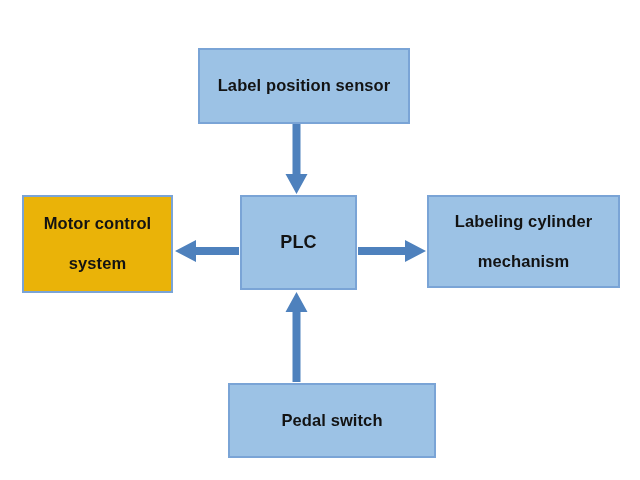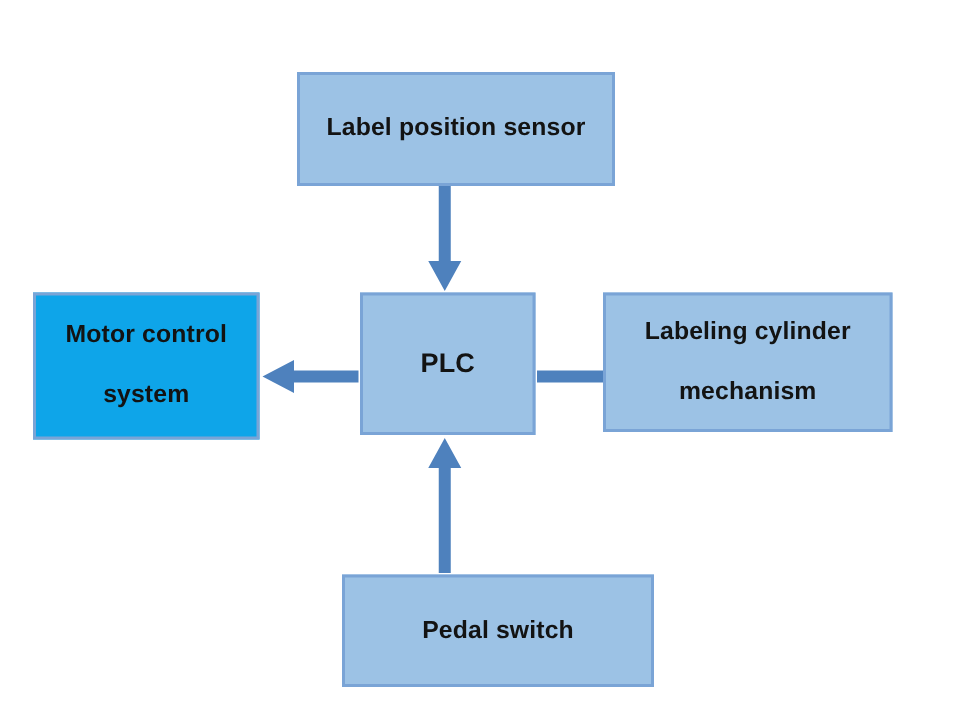--- a/index.html
+++ b/index.html
@@ -20,21 +20,21 @@
     text-align: center;
     font-weight: bold;
     font-size: 16.5px;
     line-height: 2.4;
     border: 2px solid;
     letter-spacing: 0.1px;
   }
   .node-sensor   { left: 198px; top: 25px;  width: 212px; height: 76px; margin-top: 23px; }
   .node-motor    { left: 22px;  top: 195px; width: 151px; height: 98px; padding: 0 14px; }
   .node-plc      { left: 240px; top: 195px; width: 117px; height: 95px; font-size: 18px; }
-  .node-cylinder { left: 402px; top: 195px; width: 193px; height: 93px; padding: 0 12px; }
+  .node-cylinder { left: 427px; top: 195px; width: 193px; height: 93px; padding: 0 12px; }
   .node-pedal    { left: 200px; top: 383px; width: 208px; height: 75px; margin-left: 28px; }
   .edges-layer {
     position: absolute;
     left: 0; top: 0;
     width: 640px; height: 480px;
     pointer-events: none;
   }
 </style>
 </head>
 <body style="background: rgb(255, 255, 255);">
@@ -49,21 +49,21 @@
 
     <polygon class="arrow" points="239,247 196,247 196,240 175,251 196,262 196,255 239,255" fill="#4E81BD"></polygon>
 
     <polygon class="arrow" points="358,247 405,247 405,240 426,251 405,262 405,255 358,255" fill="#4E81BD"></polygon>
   </svg>
 
   <div class="node node-sensor" style="background: rgb(156, 194, 229); border-color: rgb(122, 164, 214); color: rgb(19, 19, 19);">
     <span>Label position sensor</span>
   </div>
 
-  <div class="node node-motor" style="background: #0ea5e9; border-color: rgb(122, 164, 214); color: rgb(19, 19, 19);">
+  <div class="node node-motor" style="background: #eab308; border-color: rgb(122, 164, 214); color: rgb(19, 19, 19);">
     <span>Motor control system</span>
   </div>
 
   <div class="node node-plc" style="background: rgb(156, 194, 229); border-color: rgb(122, 164, 214); color: rgb(19, 19, 19);">
     <span>PLC</span>
   </div>
 
   <div class="node node-cylinder" style="background: rgb(156, 194, 229); border-color: rgb(122, 164, 214); color: rgb(19, 19, 19);">
     <span>Labeling cylinder mechanism</span>
   </div>

